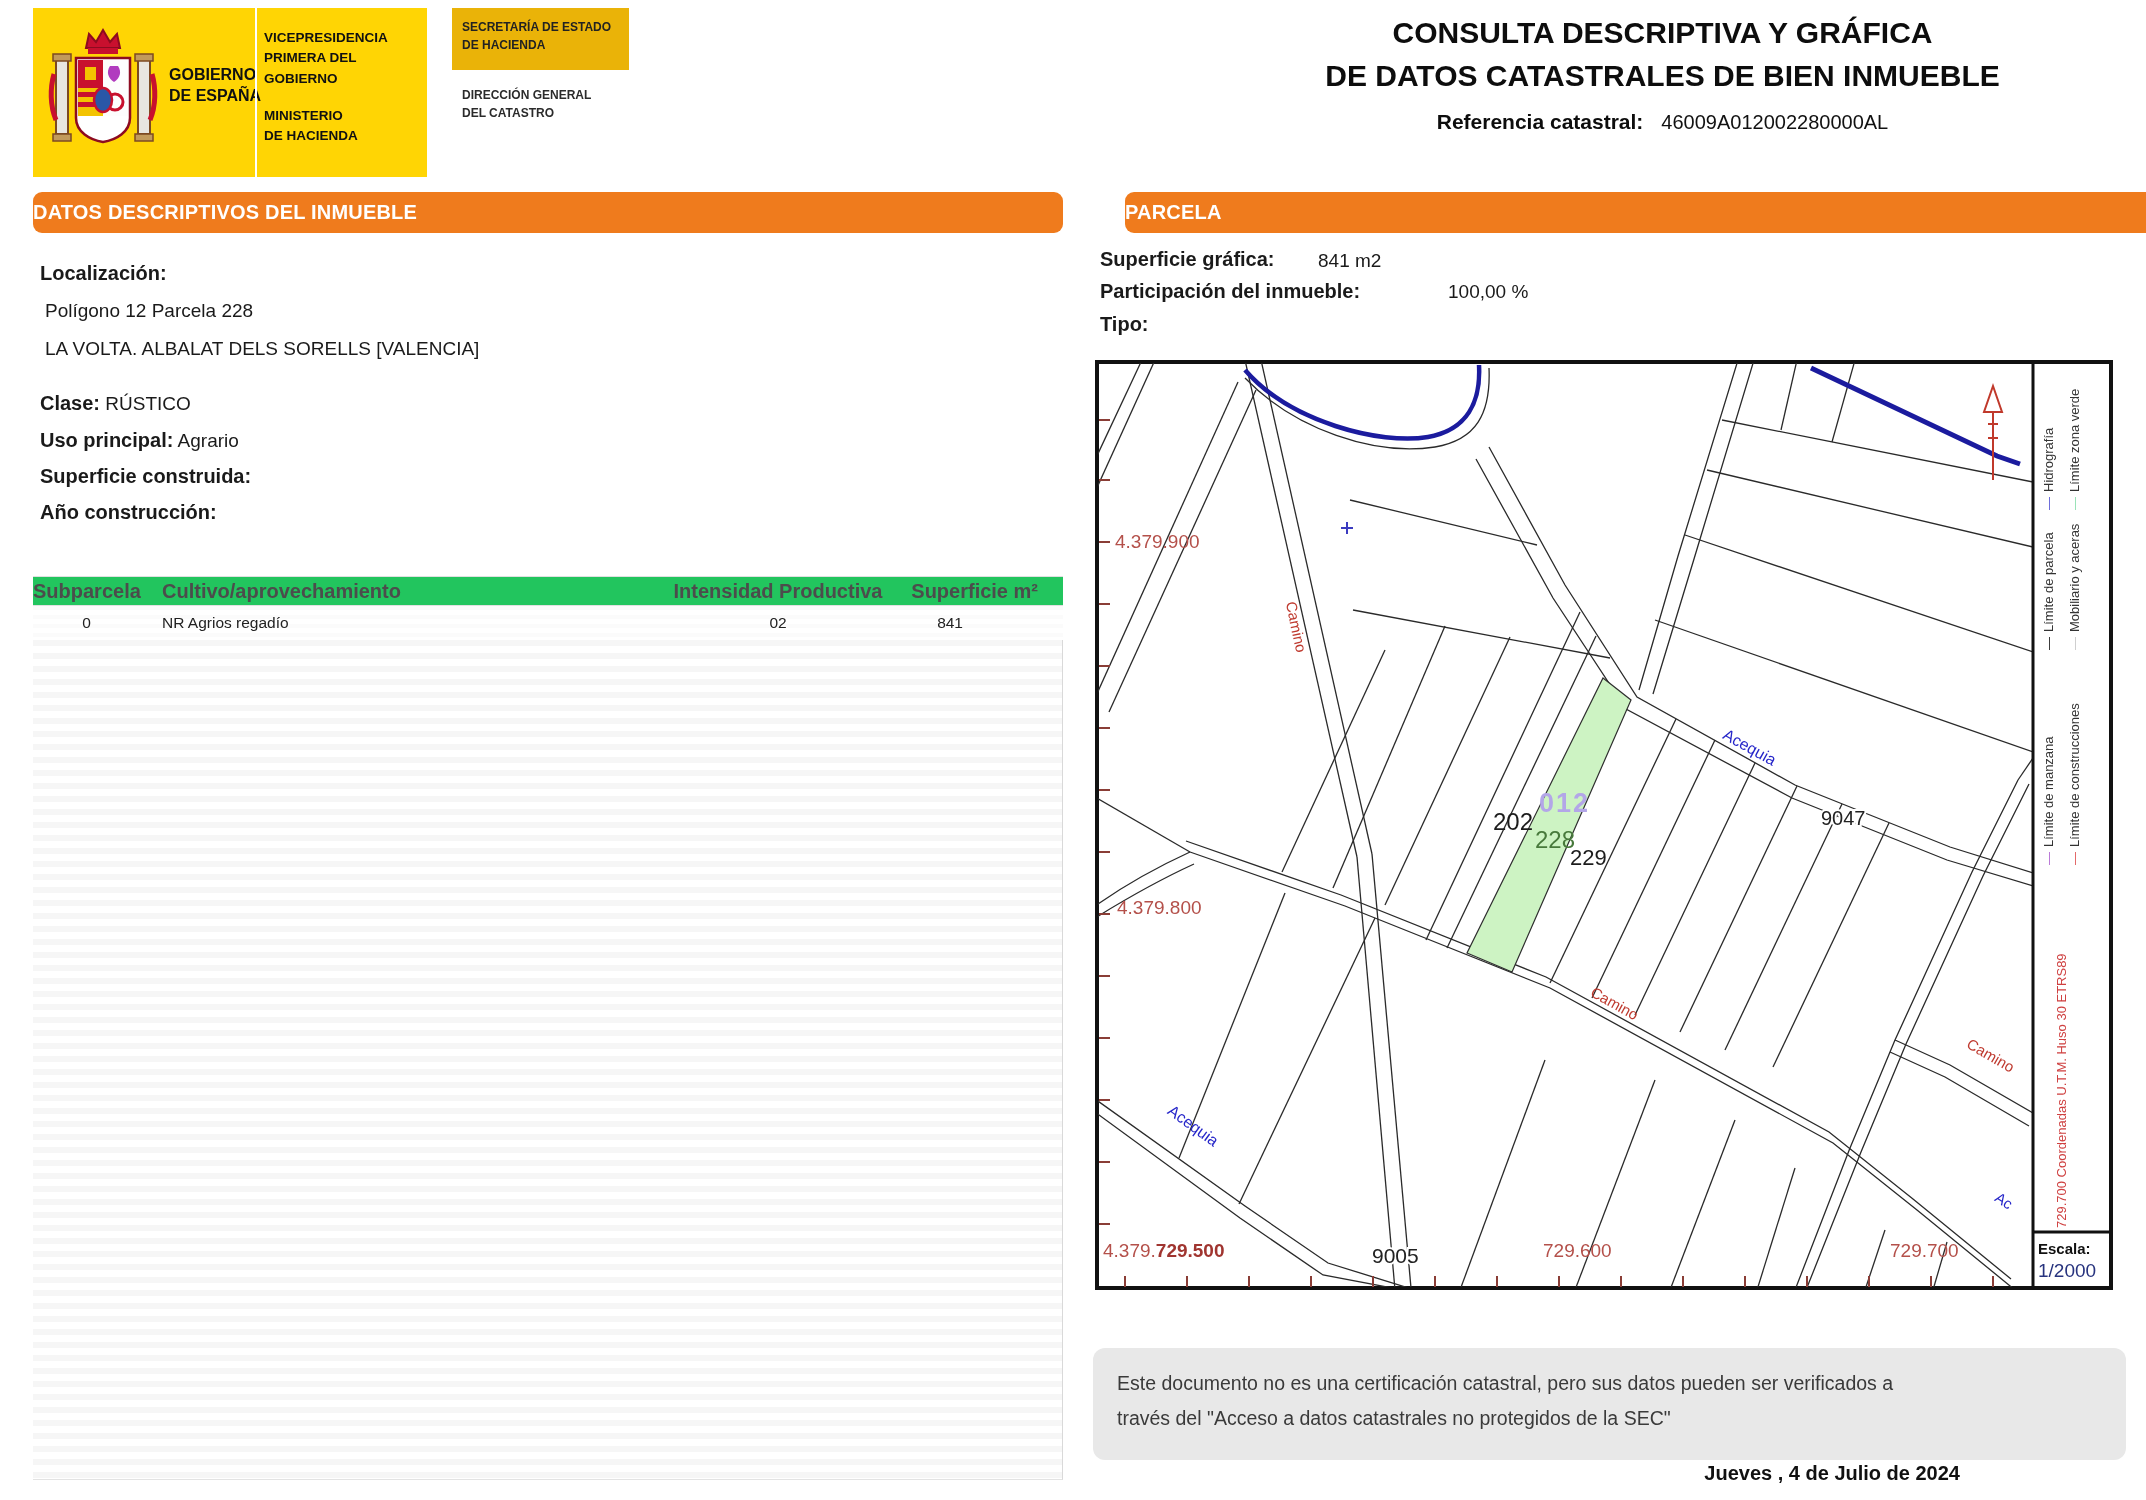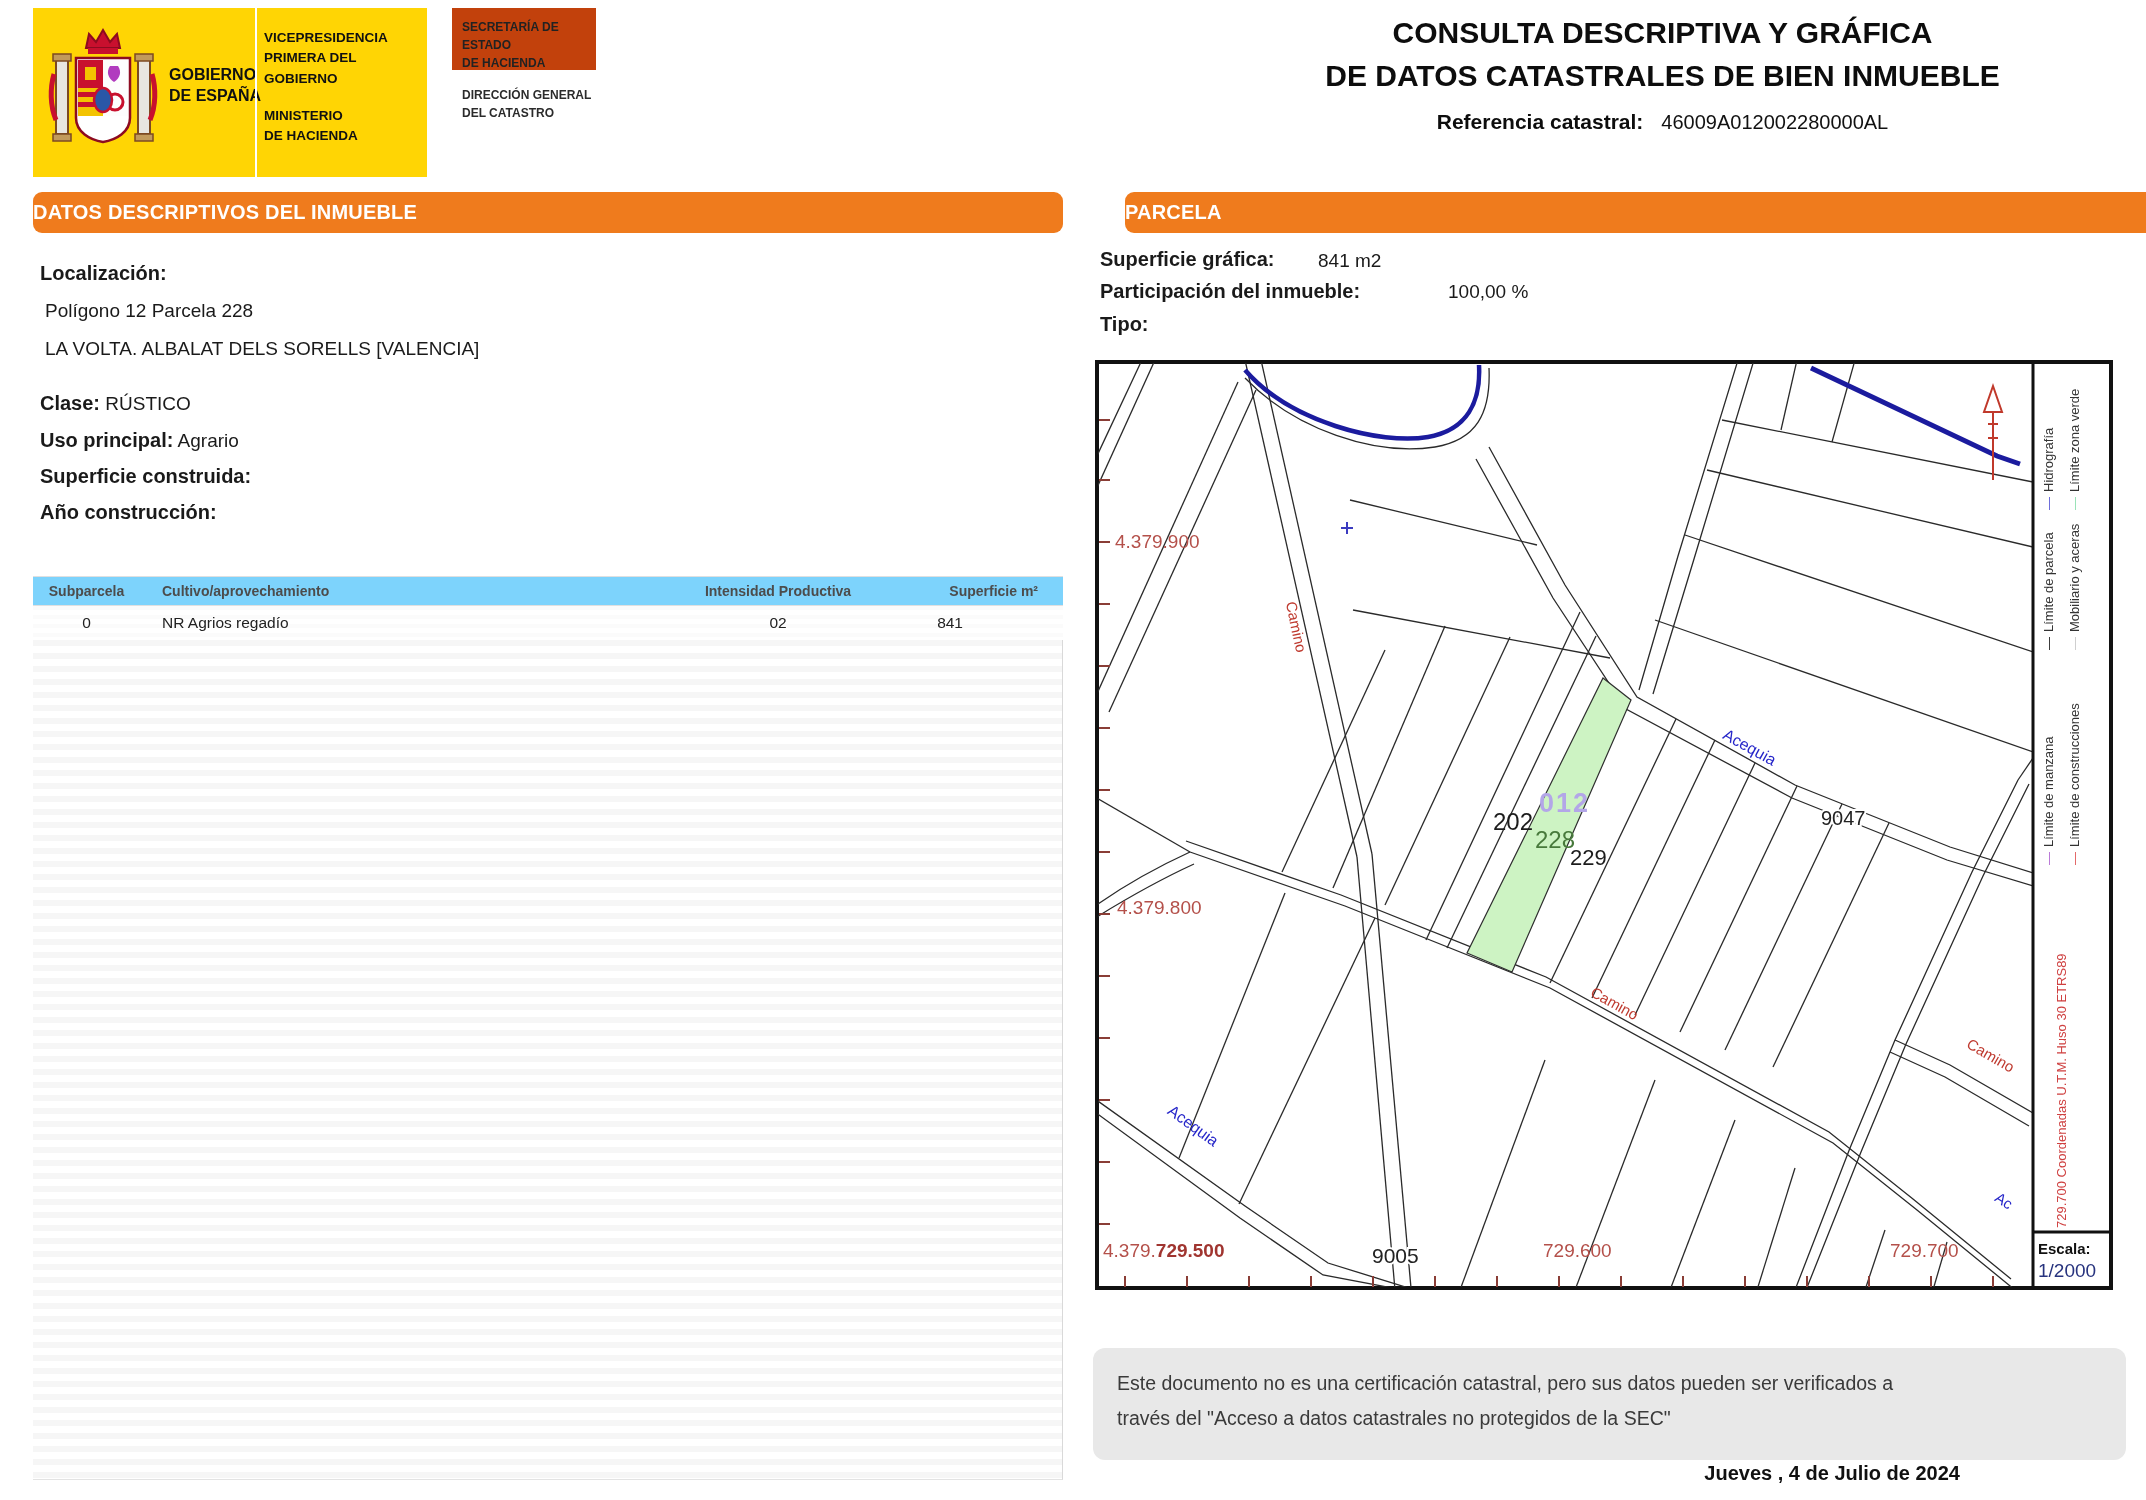--- a/index.html
+++ b/index.html
@@ -6,21 +6,21 @@
   *{box-sizing:border-box;}
   .page{position:relative;width:2146px;height:1500px;background:#ffffff;font-family:"Liberation Sans",sans-serif;overflow:hidden;color:#1a1a1a;}
   .abs{position:absolute;}
 
   
   .logo-box{left:33px;top:8px;width:394px;height:169px;background:#ffd504;}
   .logo-divider{left:255px;top:8px;width:2px;height:169px;background:#ffffff;}
   .gob-text{left:136px;top:64px;width:118px;font-weight:bold;font-size:16px;line-height:1.32;color:#111;}
   .vice-text{left:264px;top:28px;width:160px;font-weight:bold;font-size:13.5px;line-height:1.5;color:#111;}
   .mini-text{left:264px;top:106px;width:160px;font-weight:bold;font-size:13.5px;line-height:1.5;color:#111;}
-  .sec-box{left:452px;top:8px;width:144px;height:62px;background:#c2410c;padding:10px 10px;font-weight:bold;font-size:12px;line-height:1.5;color:#222;}
+  .sec-box{left:452px;top:8px;width:177px;height:62px;background:#eab308;padding:10px 10px;font-weight:bold;font-size:12px;line-height:1.5;color:#222;}
   .dir-text{left:462px;top:86px;width:150px;font-weight:600;font-size:12px;line-height:1.5;color:#2b2b2b;}
   .title-wrap{left:1190px;top:12px;width:945px;text-align:center;font-weight:bold;font-size:30px;line-height:1.42;color:#0d0d0d;}
   .ref-row{margin-top:10px;font-size:20px;display:flex;justify-content:center;gap:18px;align-items:baseline;}
   .ref-label{font-weight:bold;font-size:21px;}
   .ref-value{font-weight:normal;font-size:20px;color:#111;}
 
   
   .bar{height:41px;background:#ef7b1d;border-radius:9px;color:#fff;font-weight:bold;font-size:20px;display:flex;align-items:center;letter-spacing:.2px;}
   .bar-left{left:33px;top:192px;width:1030px;}
   .bar-right{left:1093px;top:192px;width:1033px;margin-left:32px;}
@@ -29,21 +29,21 @@
   .fld{font-size:19px;}
   .fld b{font-size:20px;}
   .loc-label{left:40px;top:262px;font-weight:bold;font-size:20px;}
   .loc-1{left:45px;top:300px;}
   .loc-2{left:45px;top:338px;}
   .clase{left:40px;top:392px;}
   .uso{left:40px;top:429px;}
   .supc{left:40px;top:465px;font-weight:bold;font-size:20px;}
   .anio{left:40px;top:501px;font-weight:bold;font-size:20px;}
   .cultivo{left:40px;top:575px;font-weight:bold;font-size:21px;}
-  .tbl-head{left:33px;top:576px;width:1030px;height:30px;background:#7dd3fc;display:flex;align-items:center;font-weight:bold;font-size:14px;color:#4c4c4c;border-top:1px solid #e0e0e0;border-bottom:1px solid #e0e0e0;}
+  .tbl-head{left:33px;top:576px;width:1030px;height:30px;background:#22c55e;display:flex;align-items:center;font-weight:bold;font-size:20px;color:#4c4c4c;border-top:1px solid #e0e0e0;border-bottom:1px solid #e0e0e0;}
   .tbl-row{left:33px;top:606px;width:1030px;height:34px;display:flex;align-items:center;font-size:15.5px;color:#222;background:repeating-linear-gradient(180deg,#fbfbfb 0 4px,#ffffff 4px 9px);}
   .c1{width:107px;text-align:center;}
   .c2{width:513px;padding-left:22px;}
   .c3{width:250px;text-align:center;}
   .c4{width:160px;text-align:right;padding-right:25px;}
   .tbl-row .c4{padding-right:100px;}
   .stripes{left:33px;top:640px;width:1030px;height:840px;background:repeating-linear-gradient(180deg,#f6f6f6 0 6px,#ffffff 6px 13px);border-right:1px solid #d9d9d9;border-bottom:1px solid #e3e3e3;}
 
   
   .sup-label{left:1100px;top:248px;font-weight:bold;font-size:20px;}

